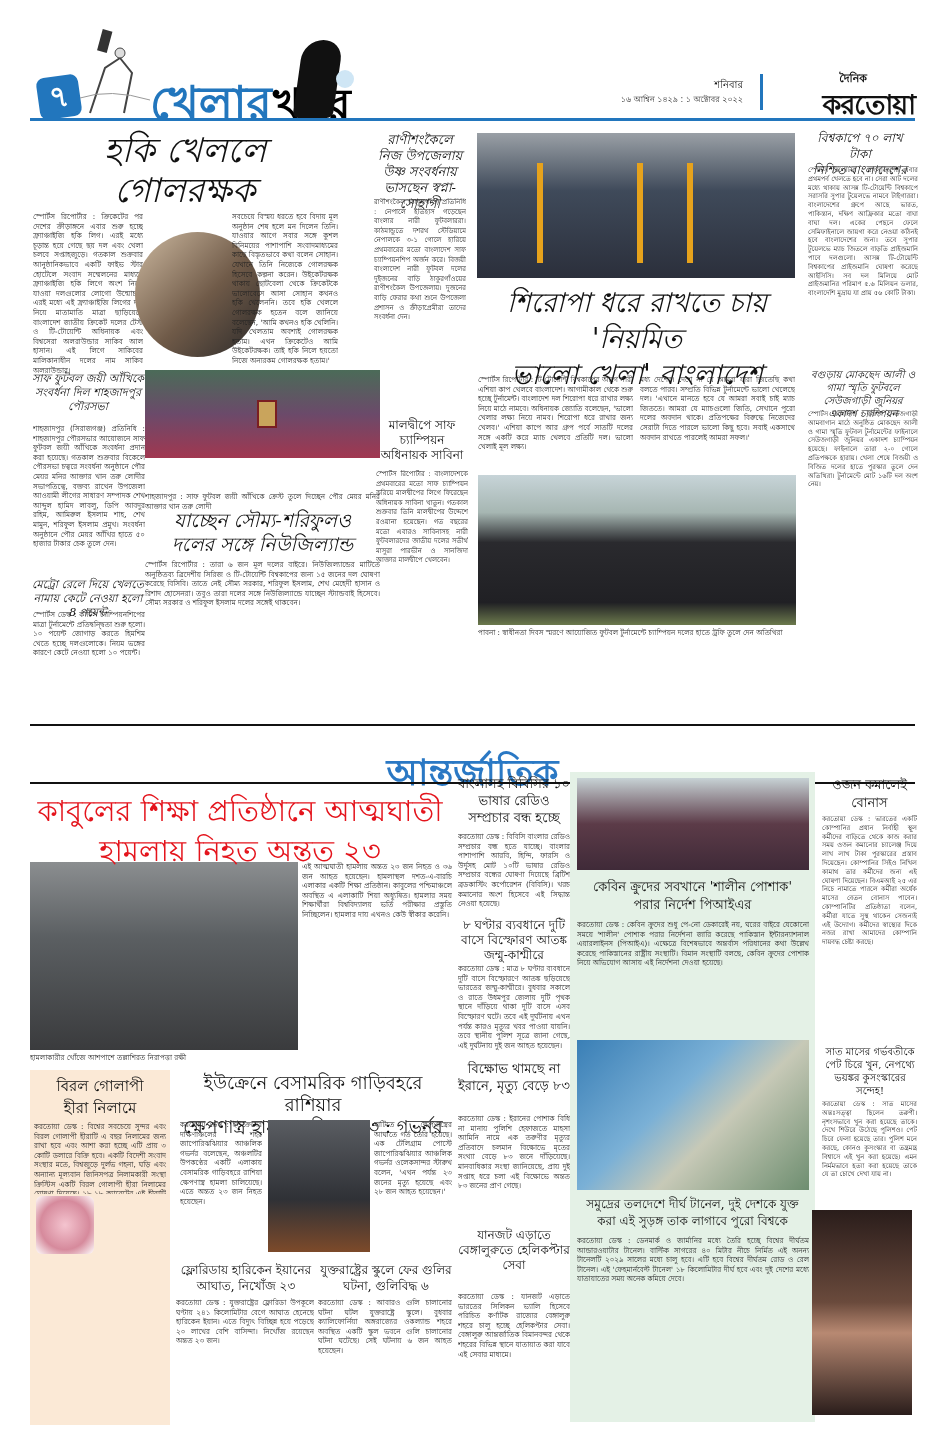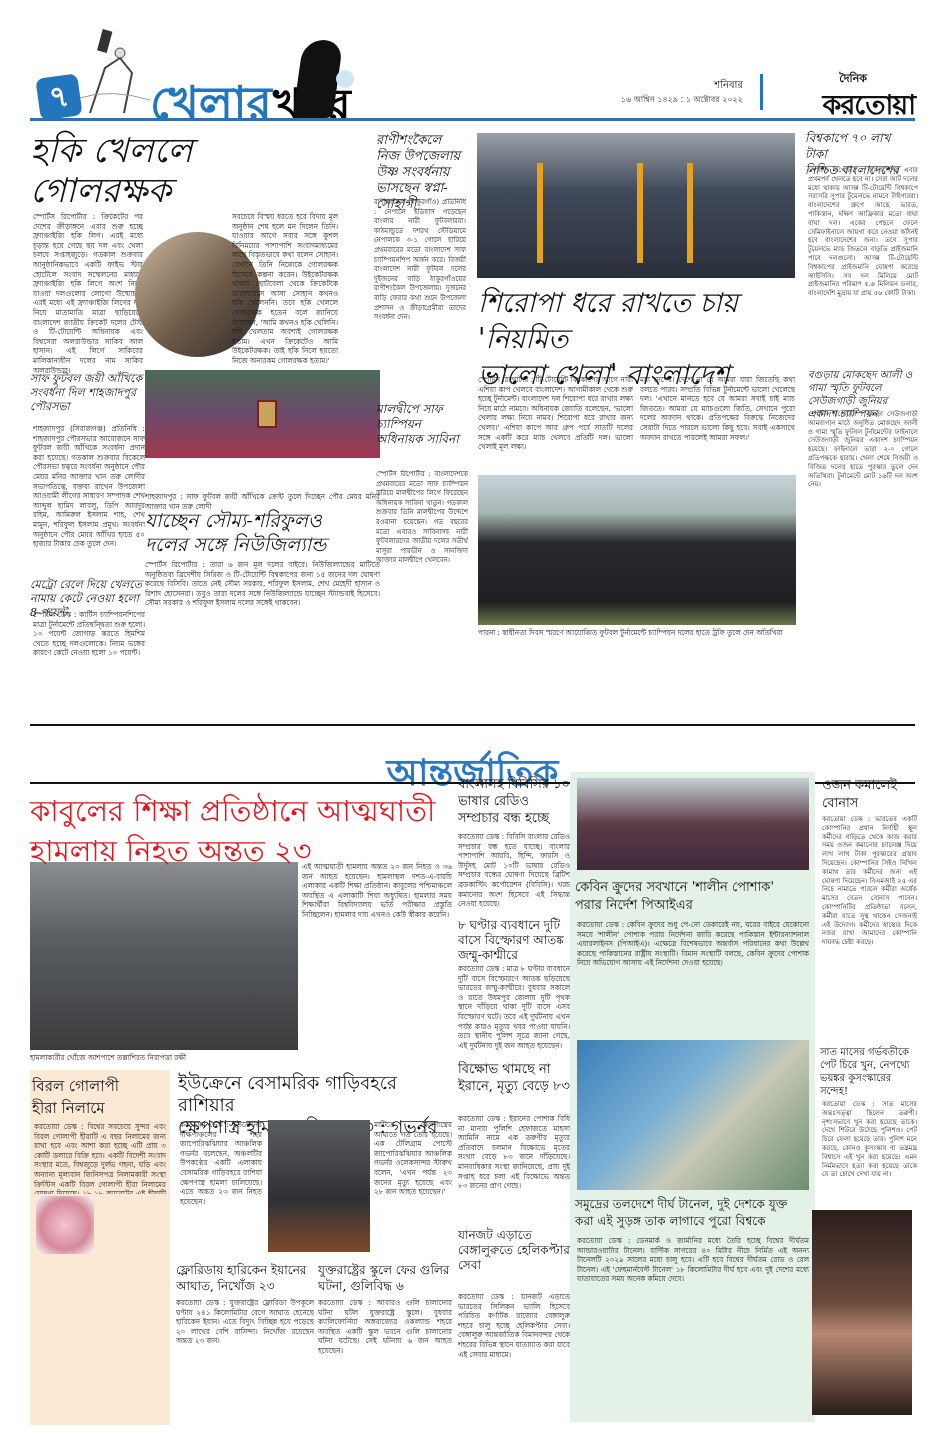--- a/index.html
+++ b/index.html
@@ -1,19 +1,19 @@
 <!DOCTYPE html>
 <html><head>
 <meta charset="utf-8">
 <style>
 *{box-sizing:border-box;margin:0;padding:0}
 body{width:945px;height:1452px;background:#fff;font-family:"DejaVu Sans",sans-serif;color:#111;position:relative;overflow:hidden}
 .abs{position:absolute}
 .txt{font-size:7.2px;line-height:9.6px;text-align:justify;color:#222;overflow:hidden}
-.hl{font-family:"DejaVu Serif",serif;color:#111;text-align:left;line-height:1.15}
+.hl{font-family:"DejaVu Serif",serif;color:#111;text-align:center;line-height:1.15}
 .photo{background:#6b6b6b;overflow:hidden}
 .rule{background:#111}
 
 #mast{left:30px;top:0;width:885px;height:118px}
 #mast .logo-num{position:absolute;left:8px;top:76px;width:42px;height:42px;background:#2276bd;border-radius:8px;transform:rotate(-8deg);color:#fff;font-size:30px;font-weight:bold;text-align:center;line-height:42px}
 #mast .kheler{position:absolute;left:120px;top:68px;font-size:46px;font-weight:bold;color:#2276bd;font-family:"DejaVu Sans",sans-serif}
 #mast .khobor{position:absolute;left:243px;top:72px;font-size:44px;font-weight:bold;color:#000}
 #mast .player{position:absolute;left:255px;top:40px;width:40px;height:78px;background:#111;border-radius:20px 20px 6px 6px;transform:skewX(-8deg)}
 #mast .ball{position:absolute;left:296px;top:70px;width:18px;height:18px;border-radius:50%;background:#cfe6f5}
 #mast .bat{position:absolute;left:50px;top:28px;width:70px;height:90px}
@@ -94,21 +94,21 @@
 
 <div class="abs hl" style="left:30px;top:578px;width:116px;font-size:11px;line-height:14px;font-style:italic" data-name="metro-headline">মেট্রো রেলে দিয়ে খেলতে নামায় কেটে নেওয়া হলো 8 পয়েন্ট</div>
 <div class="abs txt" style="left:33px;top:610px;width:112px;height:95px" data-name="metro-body">স্পোর্টস ডেস্ক : কার্টিস চ্যাম্পিয়নশিপের মাত্রা টুর্নামেন্টে প্রতিদ্বন্দ্বিতা শুরু হলো। ১০ পয়েন্ট জোগাড় করতে হিমশিম খেতে হচ্ছে দলগুলোকে। নিয়ম ভঙ্গের কারণে কেটে নেওয়া হলো ১০ পয়েন্ট।</div>
 
 <div class="abs hl" style="left:145px;top:508px;width:235px;font-size:19px;line-height:24px;font-style:italic" data-name="nz-headline">
   <div data-name="nz-headline-line2">যাচ্ছেন সৌম্য-শরিফুলও</div>
   <div data-name="nz-headline-line1">দলের সঙ্গে নিউজিল্যান্ড</div>
 </div>
 <div class="abs txt" style="left:145px;top:560px;width:235px;height:145px" data-name="nz-body">স্পোর্টস রিপোর্টার : তারা ৬ জন মূল দলের বাইরে। নিউজিল্যান্ডের মাটিতে অনুষ্ঠিতব্য ত্রিদেশীয় সিরিজ ও টি-টোয়েন্টি বিশ্বকাপের জন্য ১৫ জনের দল ঘোষণা করেছে বিসিবি। তাতে নেই সৌম্য সরকার, শরিফুল ইসলাম, শেখ মেহেদী হাসান ও রিশাদ হোসেনরা। তবুও তারা দলের সঙ্গে নিউজিল্যান্ডে যাচ্ছেন স্ট্যান্ডবাই হিসেবে। সৌম্য সরকার ও শরিফুল ইসলাম দলের সঙ্গেই থাকবেন।</div>
 
-<div class="abs hl" style="left:376px;top:402px;width:92px;font-size:12px;line-height:15px;font-style:italic" data-name="maldives-headline">মালদ্বীপে সাফ চ্যাম্পিয়ন অধিনায়ক সাবিনা</div>
+<div class="abs hl" style="left:376px;top:418px;width:92px;font-size:12px;line-height:15px;" data-name="maldives-headline">মালদ্বীপে সাফ চ্যাম্পিয়ন অধিনায়ক সাবিনা</div>
 <div class="abs txt" style="left:376px;top:470px;width:92px;height:235px;font-size:6.8px" data-name="maldives-body">স্পোর্টস রিপোর্টার : বাংলাদেশকে প্রথমবারের মতো সাফ চ্যাম্পিয়ন করিয়ে মালদ্বীপের লিগে ফিরেছেন অধিনায়ক সাবিনা খাতুন। গতকাল শুক্রবার তিনি মালদ্বীপের উদ্দেশে রওয়ানা হয়েছেন। গত বছরের মতো এবারও সাবিনাসহ নারী ফুটবলারদের জাতীয় দলের সতীর্থ মাসুরা পারভীন ও সানজিদা আক্তার মালদ্বীপে খেলবেন।</div>
 
 <div class="abs rule" style="left:30px;top:724px;width:885px;height:2px" data-name="section-divider-top"></div>
 <div id="intl-banner" class="abs" data-name="international-banner">আন্তর্জাতিক</div>
 <div class="abs rule" style="left:30px;top:782px;width:885px;height:2px" data-name="section-divider-bottom"></div>
 
 <div class="abs hl red" style="left:30px;top:792px;width:240px;font-size:29px;line-height:38px" data-name="kabul-headline">
   <div style="width:240px" data-name="kabul-headline-line1">কাবুলের শিক্ষা প্রতিষ্ঠানে আত্মঘাতী</div>
 </div>
 <div class="abs hl red" style="left:30px;top:790px;width:250px;font-size:0" data-name="spacer"></div>

